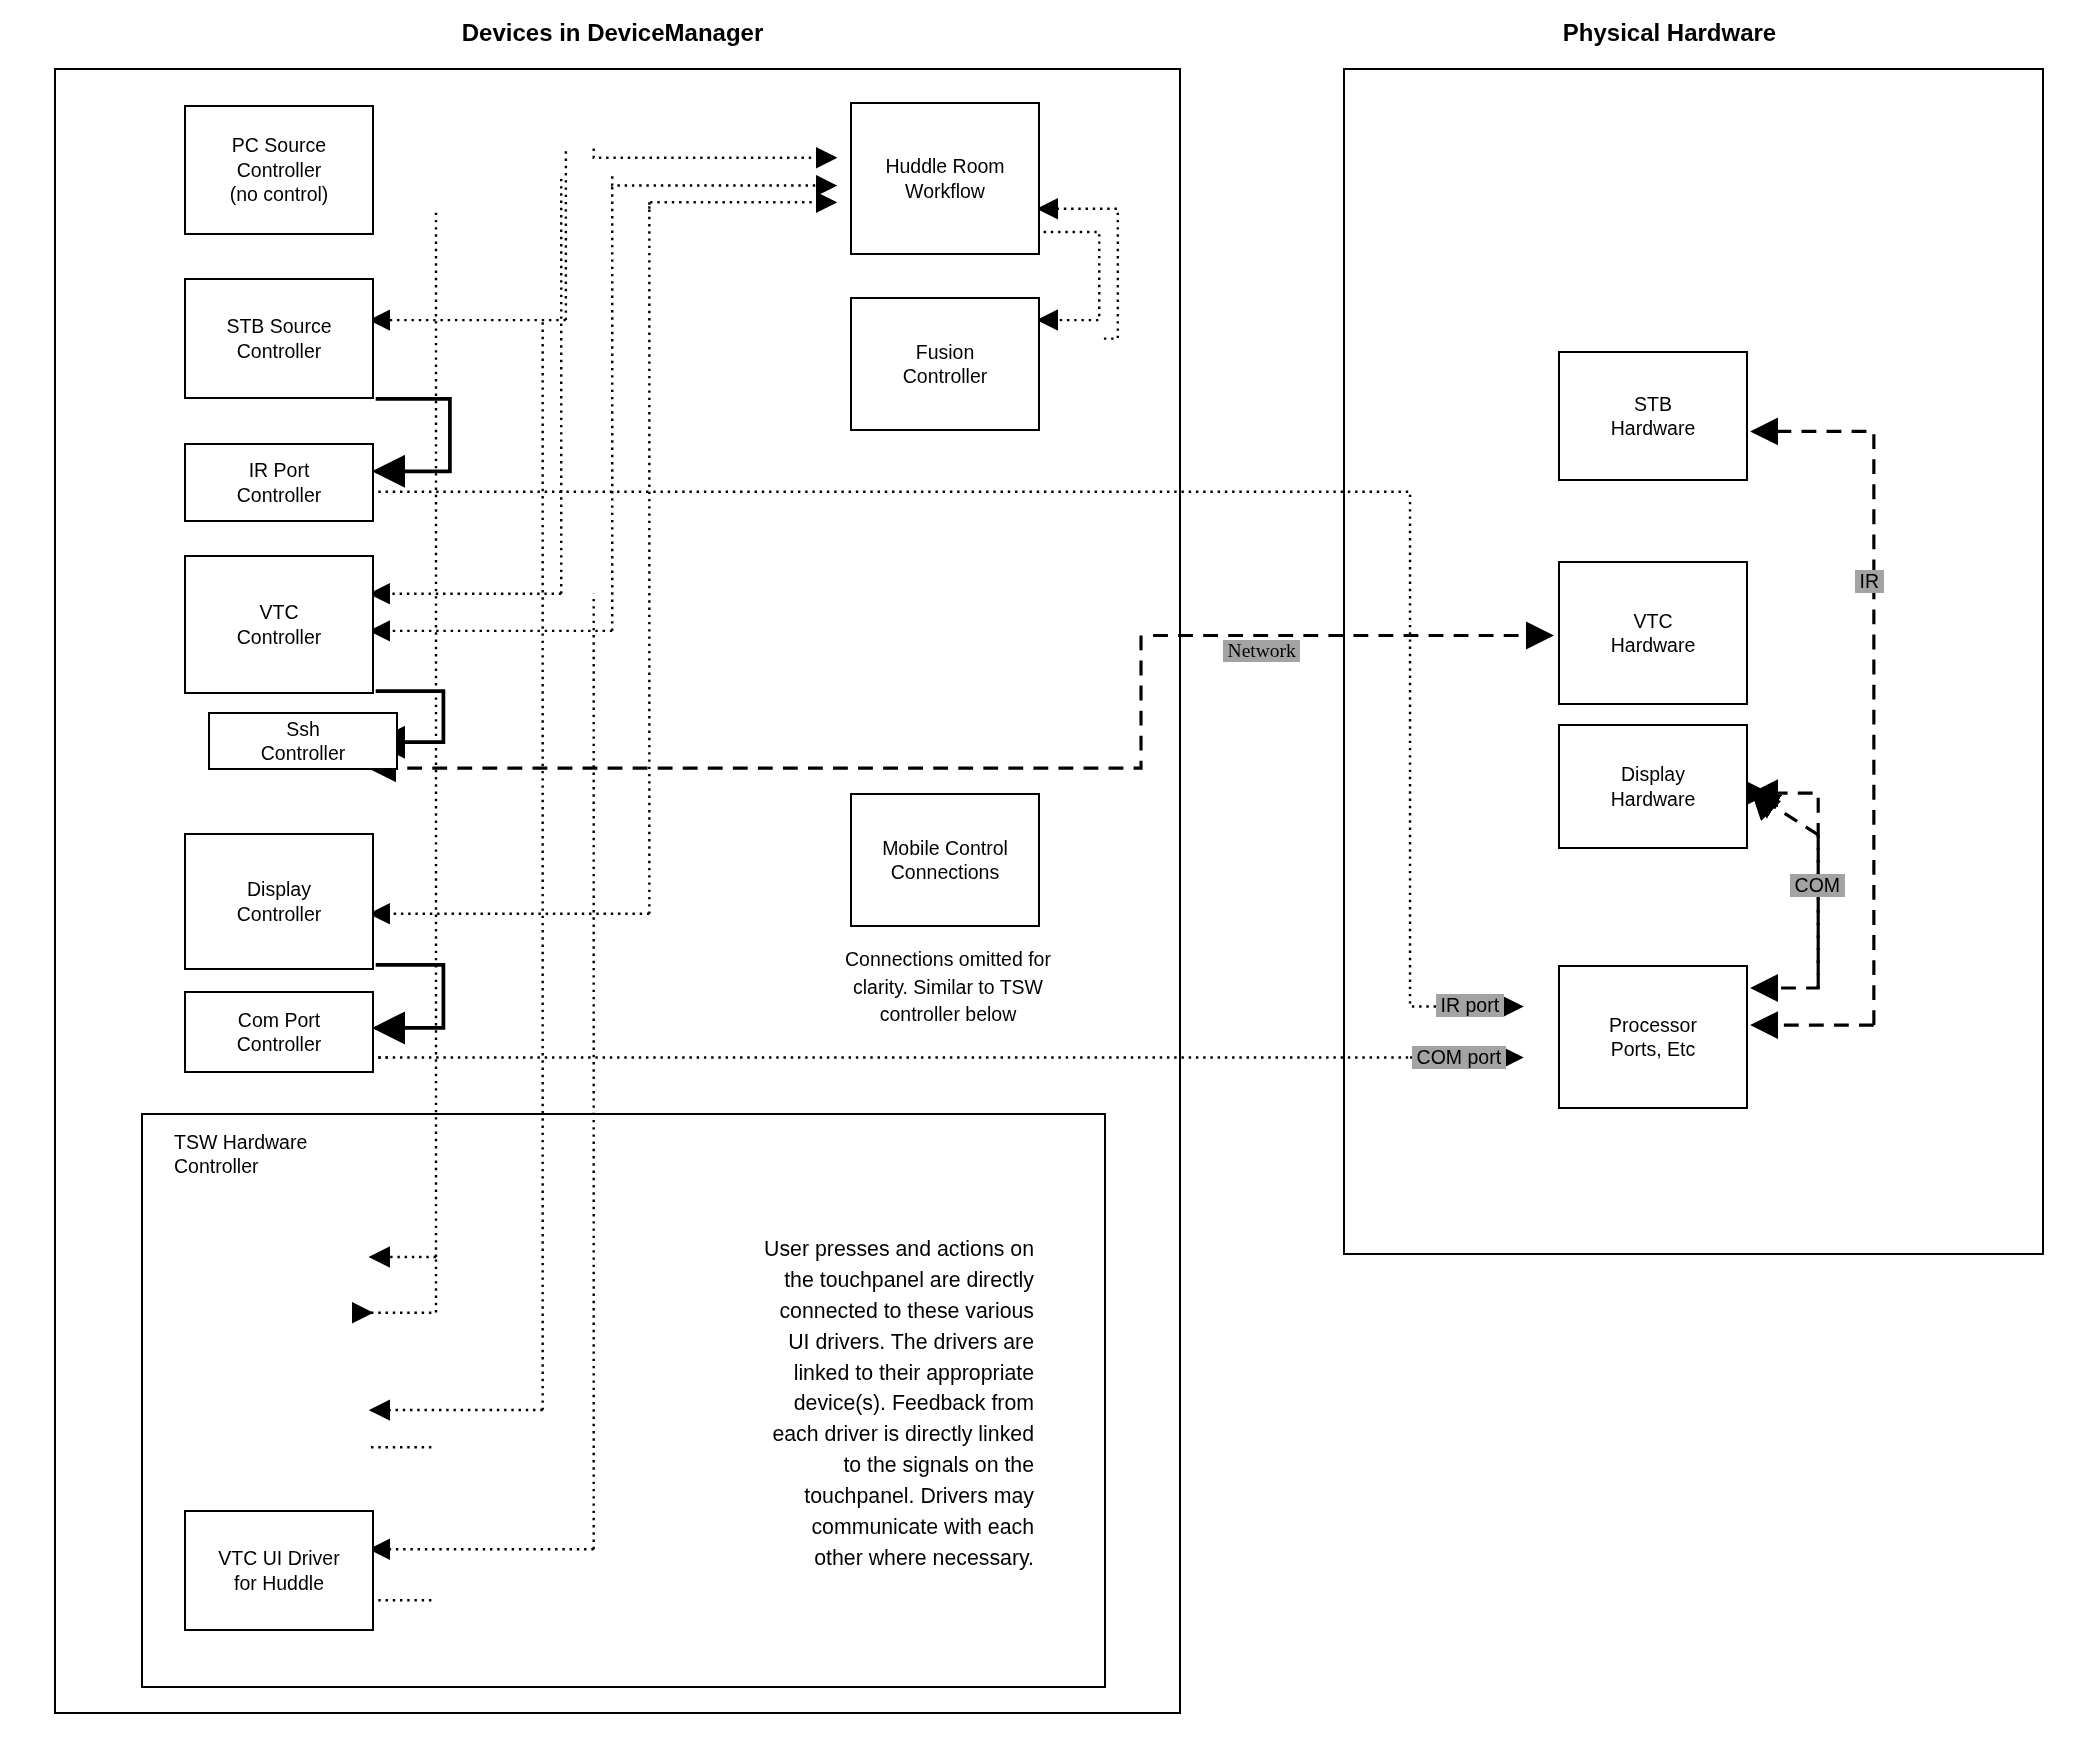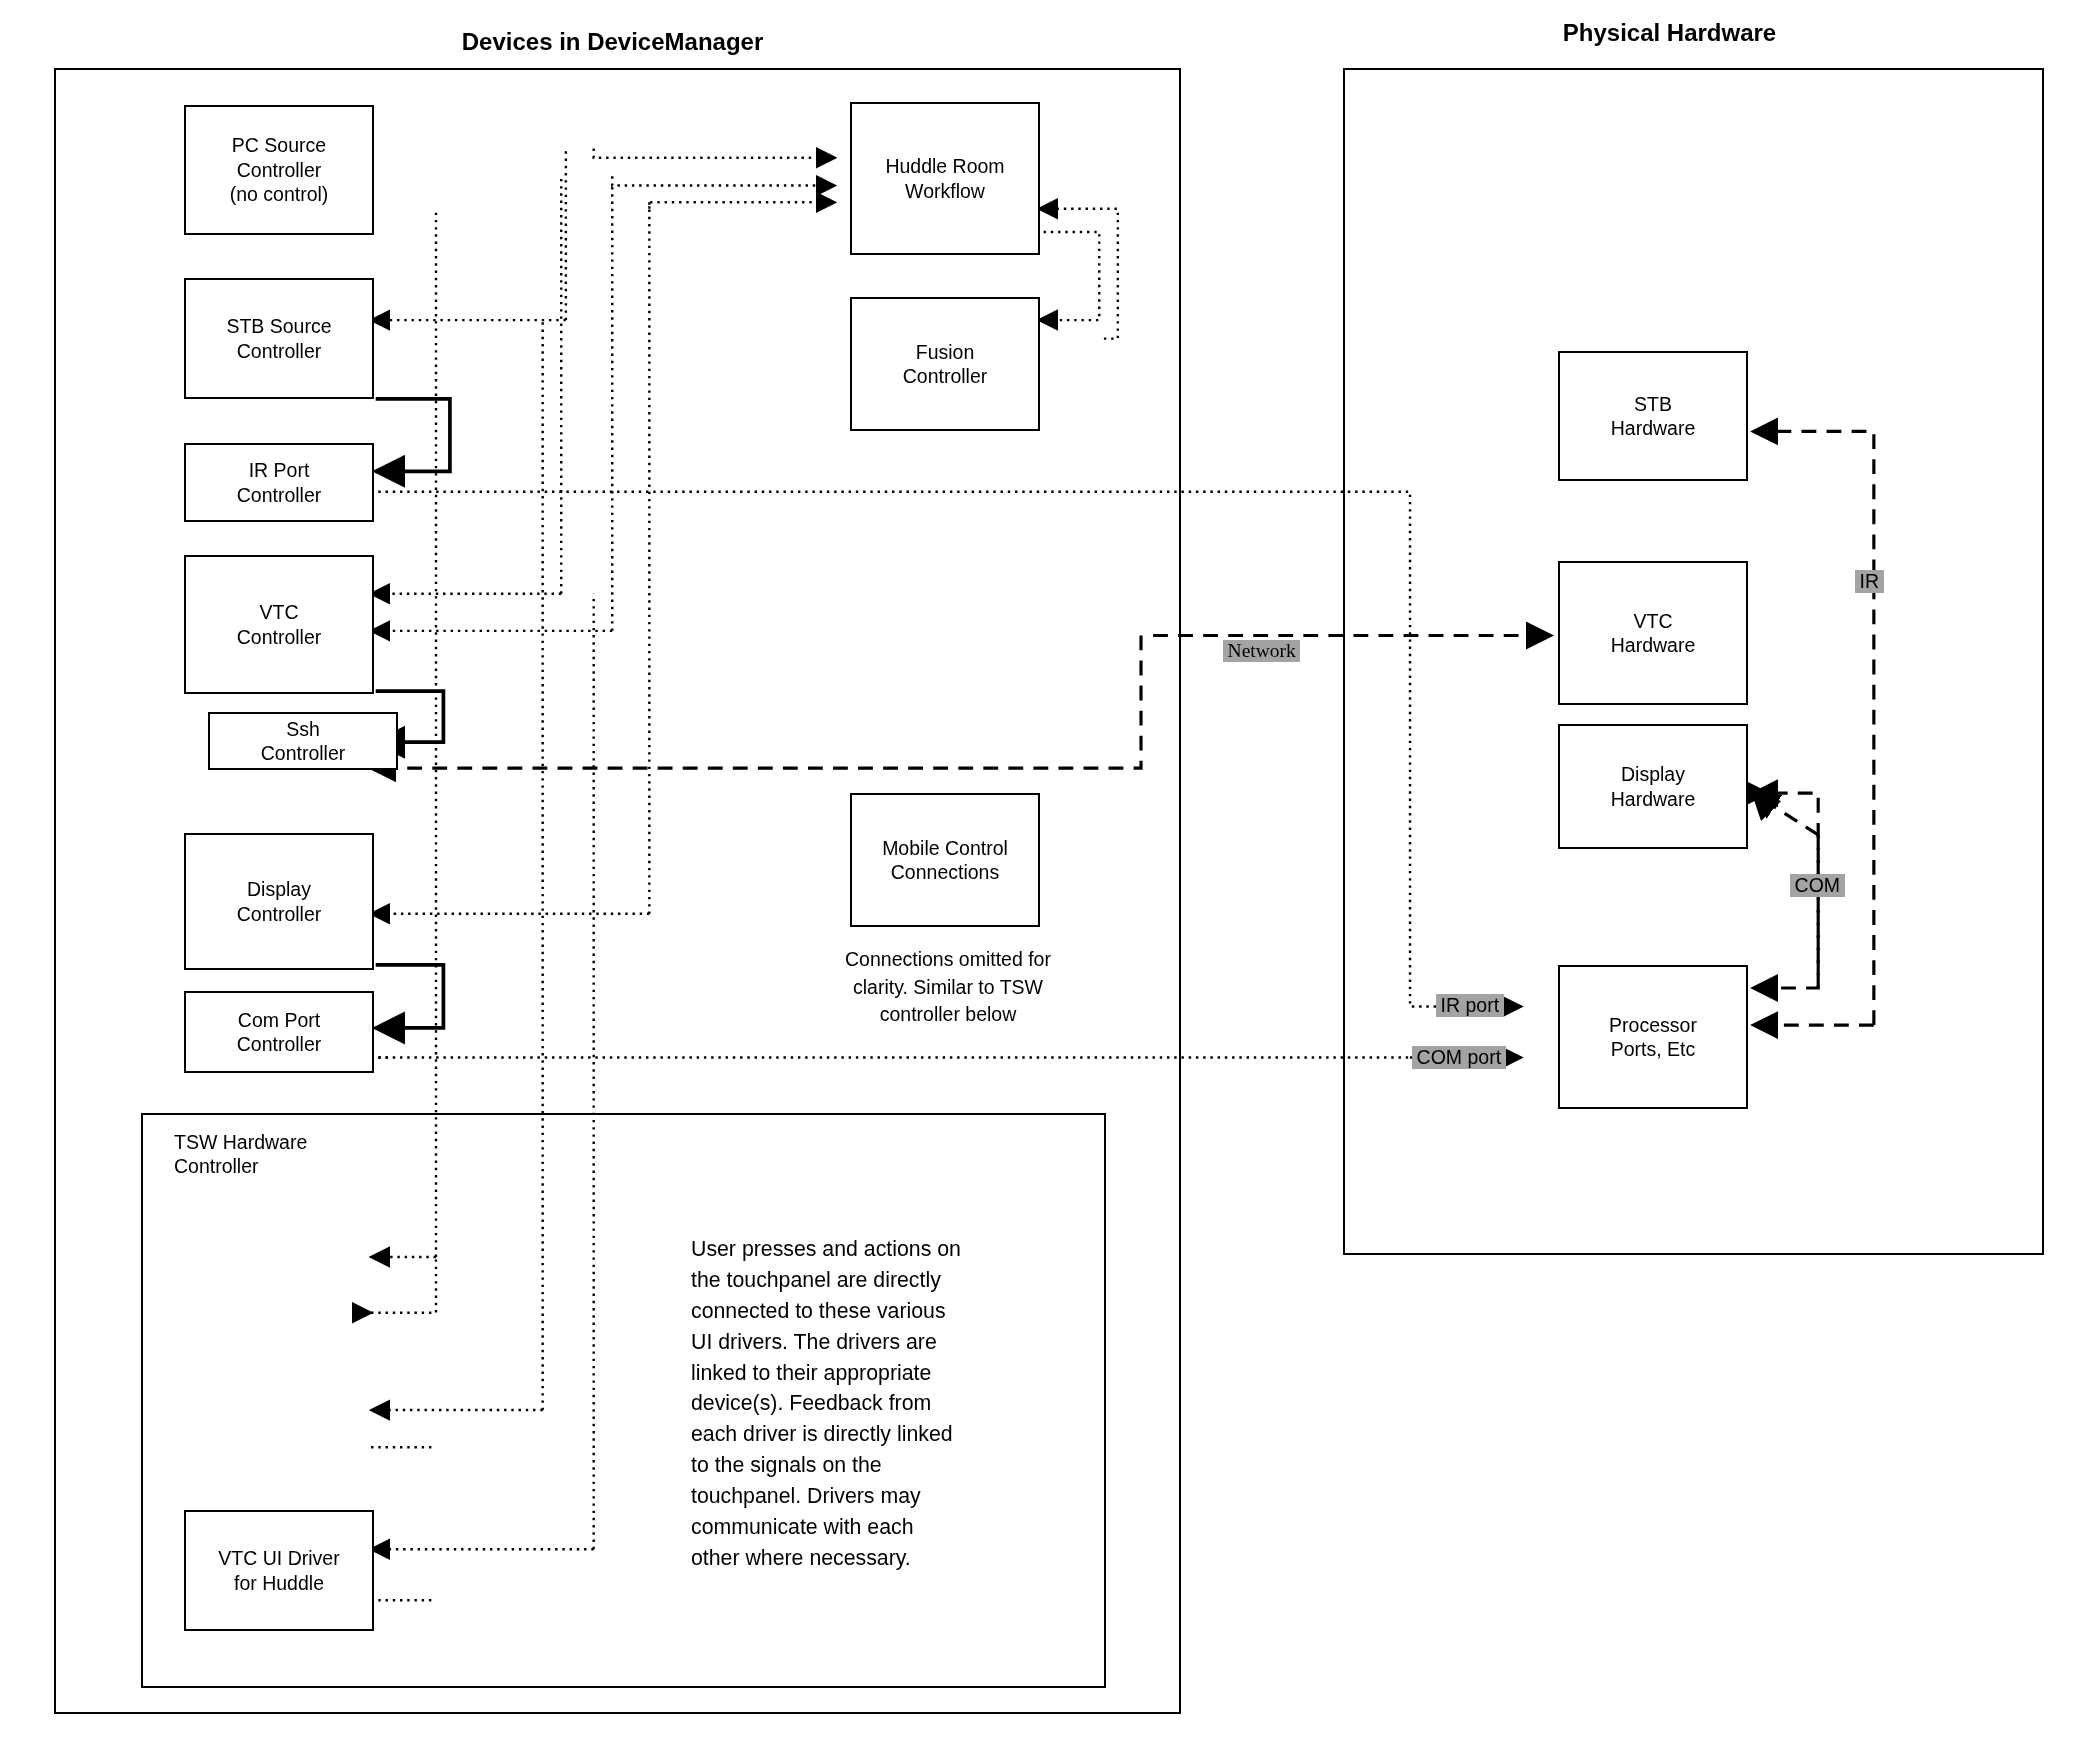--- a/index.html
+++ b/index.html
@@ -62,21 +62,21 @@
     position: absolute;
     font-size: 19.5px;
     line-height: 1.42;
     text-align: center;
     white-space: pre-line;
   }
   .note-left {
     position: absolute;
     font-size: 21.3px;
     line-height: 1.45;
-    text-align: left;
+    text-align: right;
     white-space: pre-line;
   }
   .edge-label {
     position: absolute;
     font-size: 19.5px;
     background: #a3a3a3;
     padding: 0 4.6px;
     white-space: nowrap;
   }
   svg.links {
@@ -106,21 +106,21 @@
     stroke: #000000;
     stroke-width: 4;
     stroke-linecap: butt;
   }
 </style>
 </head>
 <body>
 
 <div id="canvas">
 
-  <div class="panel-title" style="left:427px; top:18.6px; width:371px;margin-top:9px;">Devices in DeviceManager</div>
+  <div class="panel-title" style="left:427px; top:18.6px; width:371px;">Devices in DeviceManager</div>
   <div class="panel-title" style="left:1419px; top:18.6px; width:501px;">Physical Hardware</div>
 
   <div class="outer-box" style="left:54px; top:68px; width:1127px; height:1646px;"></div>
   <div class="outer-box" style="left:1343px; top:68px; width:701px; height:1187px;"></div>
 
   <svg class="links" viewBox="0 0 2253 1895">
     <defs>
       <marker id="arrDot" markerWidth="9" markerHeight="9" refX="8" refY="4.5" orient="auto">
         <path d="M0,0 L9,4.5 L0,9 z" fill="#000"></path>
       </marker>

